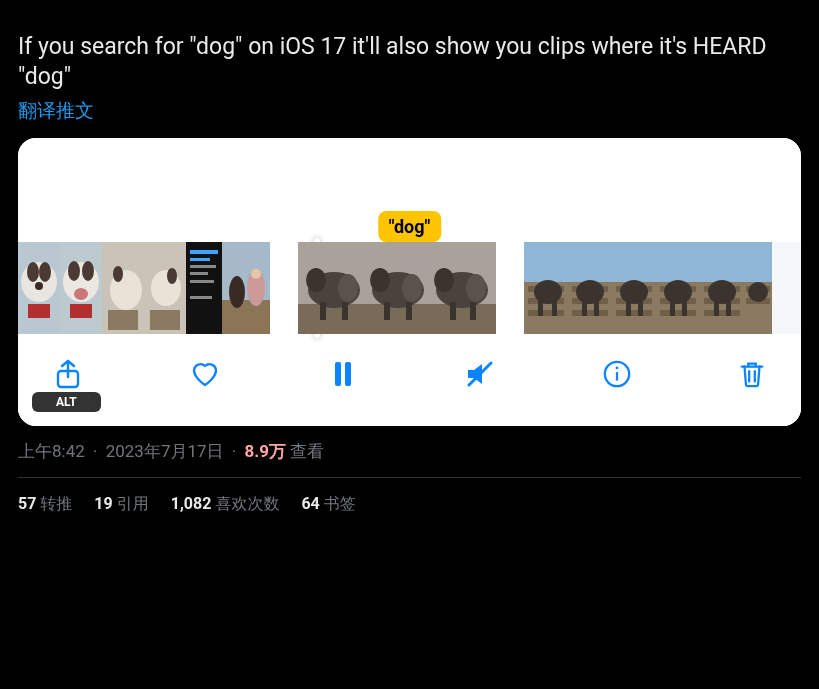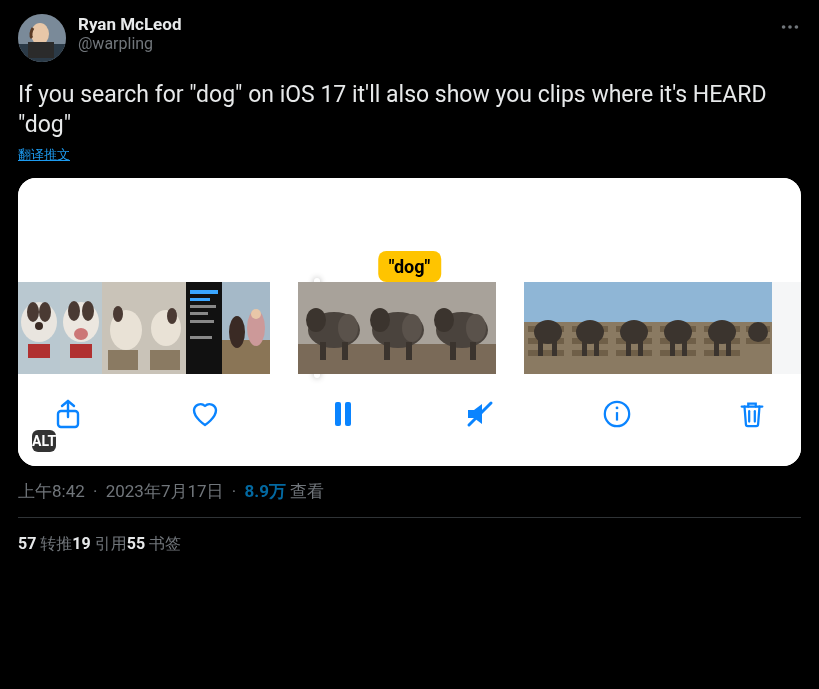--- a/index.html
+++ b/index.html
@@ -36,41 +36,40 @@
 
   .body-text {
     margin-top: 18px;
     font-size: 23px;
     line-height: 1.3;
     color: #e7e9ea;
     font-weight: 400;
   }
   .translate-link {
     color: #1d9bf0;
-    font-size: 13px;
+    font-size: 19px;
     margin-top: 6px;
-    text-decoration: underline;
   }
 
   .media-card {
     margin-top: 14px;
     border-radius: 18px;
     overflow: hidden;
     background: #fff;
     position: relative;
   }
   .alt-badge {
     position: absolute;
     left: 14px;
     bottom: 14px;
     background: rgba(0,0,0,0.8);
     color: #fff;
-    font-size: 14px;
+    font-size: 12px;
     font-weight: 700;
-    padding: 3px 0;
+    padding: 3px 24px;
     border-radius: 6px;
   }
   .top-white {
     height: 104px;
     background: #fff;
     position: relative;
   }
   .dog-tag {
     position: absolute;
     left: 50%;
@@ -133,57 +132,36 @@
   .ios-btn { color: #0a84ff; }
   .ios-btn svg { width: 32px; height: 32px; display: block; }
   .ios-btn.trash svg, .ios-btn.info svg { width: 30px; height: 30px; }
 
   .meta-row {
     margin-top: 14px;
     color: #71767b;
     font-size: 17px;
   }
   .meta-row .sep { margin: 0 4px; }
-  .views-n { color: #0369a1; font-weight: 700; }
+  .views-n { color: #fca5a5; font-weight: 700; }
 
   .divider { border-top: 1px solid #2f3336; margin-top: 14px; }
   .stats-row {
     display: flex;
+    gap: 22px;
     padding: 16px 0 0 0;
     font-size: 16px;
     color: #71767b;
   }
   .stat .n { color: #e7e9ea; font-weight: 700; margin-right: 4px; }
 </style>
 </head>
 <body>
 
 <div class="tweet">
-  <div class="header-row">
-    <div class="avatar">
-      <svg viewBox="0 0 48 48" preserveAspectRatio="xMidYMid slice">
-        <rect width="48" height="48" fill="#7a8a99"></rect>
-        <rect x="0" y="30" width="48" height="18" fill="#2b3a47"></rect>
-        <ellipse cx="22" cy="20" rx="9" ry="11" fill="#e8c7a8"></ellipse>
-        <path d="M15 14c-2 3-3 8-1 10" stroke="#5b3a24" stroke-width="3" fill="none"></path>
-        <rect x="10" y="28" width="26" height="16" fill="#2b2b2b"></rect>
-      </svg>
-    </div>
-    <div class="name-block">
-      <div class="display-name">Ryan McLeod</div>
-      <div class="handle">@warpling</div>
-    </div>
-    <div class="more">
-      <svg viewBox="0 0 24 24">
-          <circle cx="5" cy="12" r="2" fill="currentColor"></circle>
-          <circle cx="12" cy="12" r="2" fill="currentColor"></circle>
-          <circle cx="19" cy="12" r="2" fill="currentColor"></circle>
-        </svg>
-    </div>
-  </div>
 
   <div class="body-text">If you search for "dog" on iOS 17 it'll also show you clips where it's HEARD "dog"</div>
   <div class="translate-link">翻译推文</div>
 
   <div class="media-card">
     <div class="top-white">
       <div class="dog-tag">"dog"</div>
       <div class="tick"></div>
     </div>
 
@@ -419,16 +397,19 @@
   <div class="divider"></div>
 
   <div class="stats-row">
     <div class="stat">
       <span class="n">57</span><span>转推</span>
     </div>
     <div class="stat">
       <span class="n">19</span><span>引用</span>
     </div>
     <div class="stat">
-      <span class="n">55</span><span>书签</span>
+      <span class="n">1,082</span><span>喜欢次数</span>
+    </div>
+    <div class="stat">
+      <span class="n">64</span><span>书签</span>
     </div>
   </div>
 </div>
 
 </body></html>

